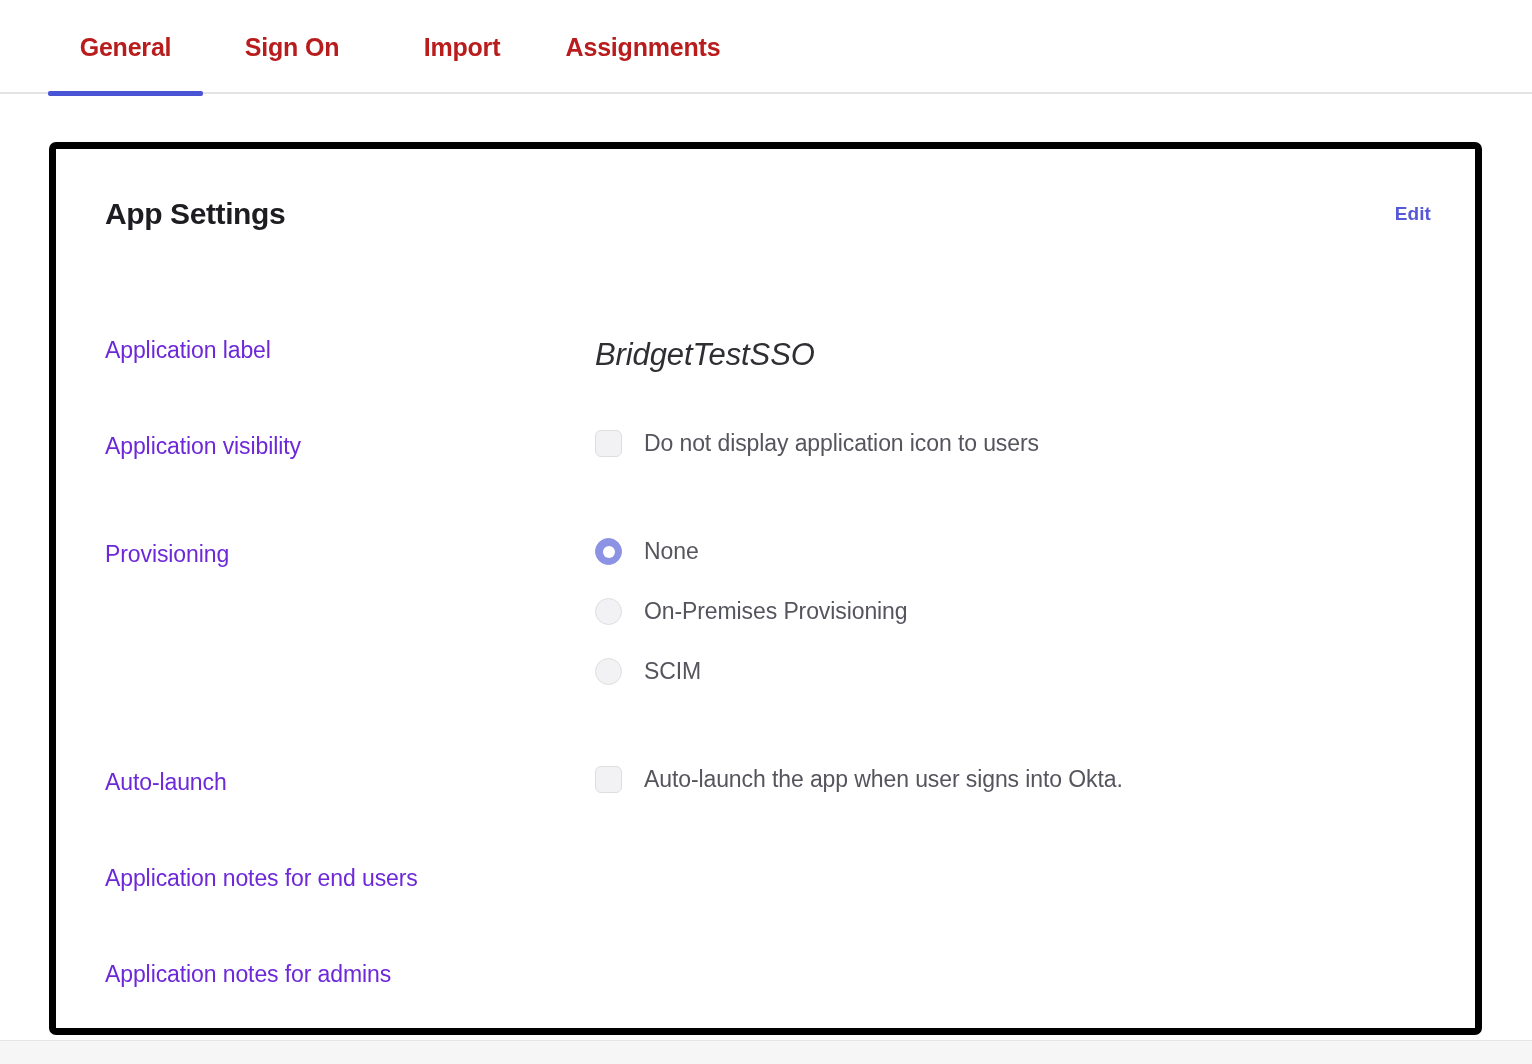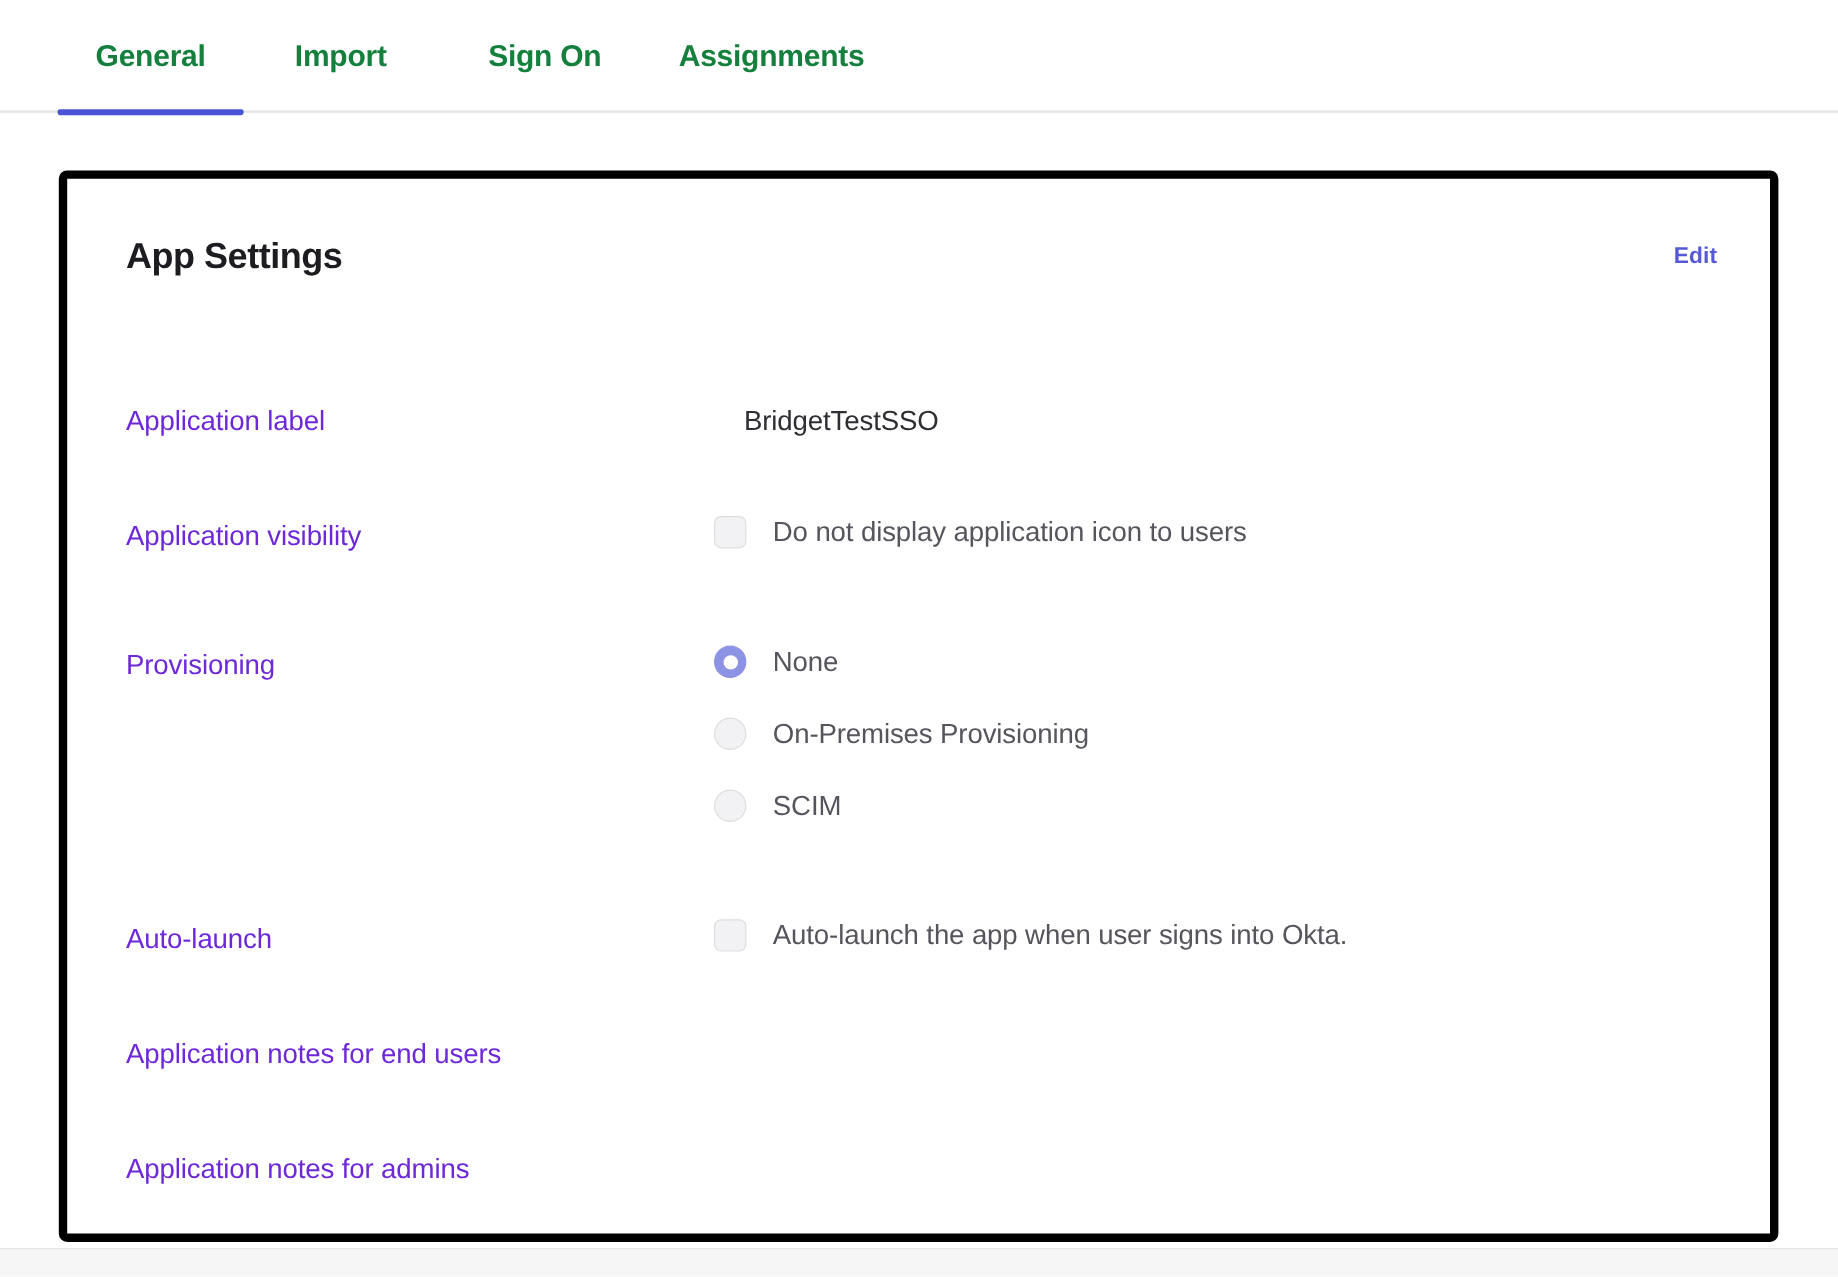--- a/index.html
+++ b/index.html
@@ -42,21 +42,21 @@
   }
   .tab {
     position: relative;
     height: 94px;
     display: flex;
     align-items: center;
     justify-content: center;
     font-size: 25px;
     font-weight: bold;
     letter-spacing: -0.2px;
-    color: #15803d;
+    color: #b91c1c;
     cursor: pointer;
     user-select: none;
   }
   .tab-general   { width: 155px; }
   .tab-signon    { width: 178px; }
   .tab-import    { width: 162px; }
   .tab-assign    { width: 200px; }
   .tab.active::after {
     content: "";
     position: absolute;
@@ -123,25 +123,26 @@
   .row-label {
     position: absolute;
     left: 49px;
     font-size: 23px;
     color: #6d28d9;
     white-space: nowrap;
     letter-spacing: -0.1px;
   }
   .row-value {
     position: absolute;
-    left: 564px;
-    font-size: 23px;
+    left: 539px;
+    font-size: 31px;
     color: #2e2e33;
     white-space: nowrap;
     letter-spacing: -0.1px;
+    font-style: italic;
   }
 
   
   .option {
     position: absolute;
     left: 539px;
     display: flex;
     align-items: center;
     gap: 22px;
     white-space: nowrap;
@@ -201,25 +202,25 @@
 </head>
 <body>
 
 <div class="page">
 
   <div class="tabbar">
     <div class="tablist">
       <div class="tab tab-general active">
         <span>General</span>
       </div>
+      <div class="tab tab-signon">
+        <span>Sign On</span>
+      </div>
       <div class="tab tab-import">
         <span>Import</span>
-      </div>
-      <div class="tab tab-signon">
-        <span>Sign On</span>
       </div>
       <div class="tab tab-assign">
         <span>Assignments</span>
       </div>
     </div>
   </div>
 
   <div class="card">
 
     <div class="card-header">

